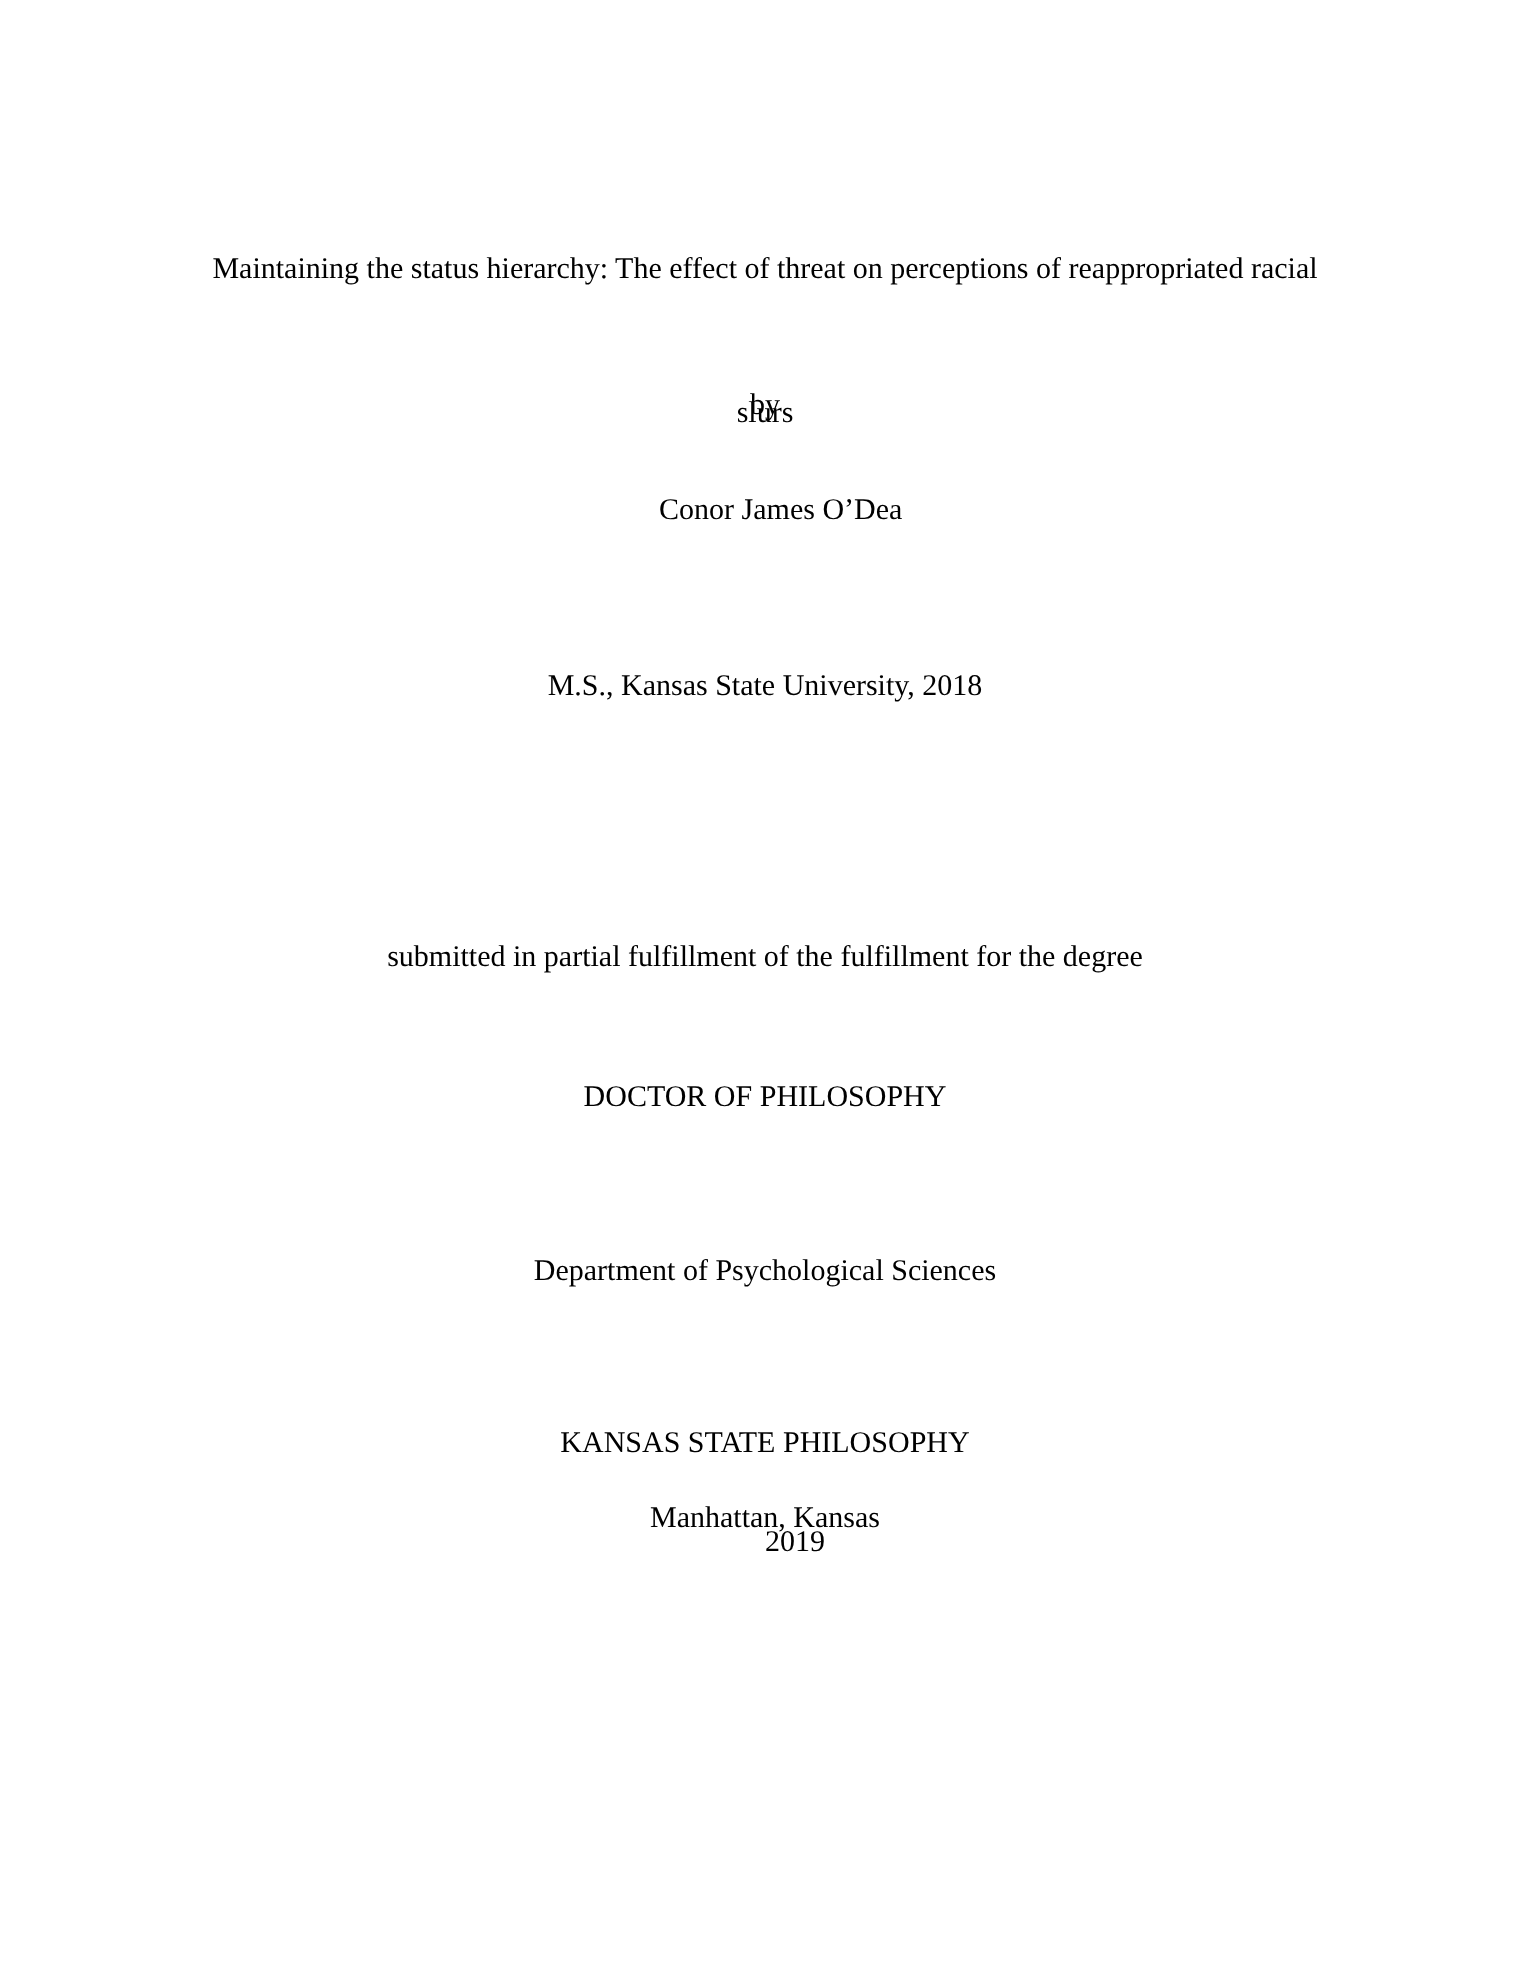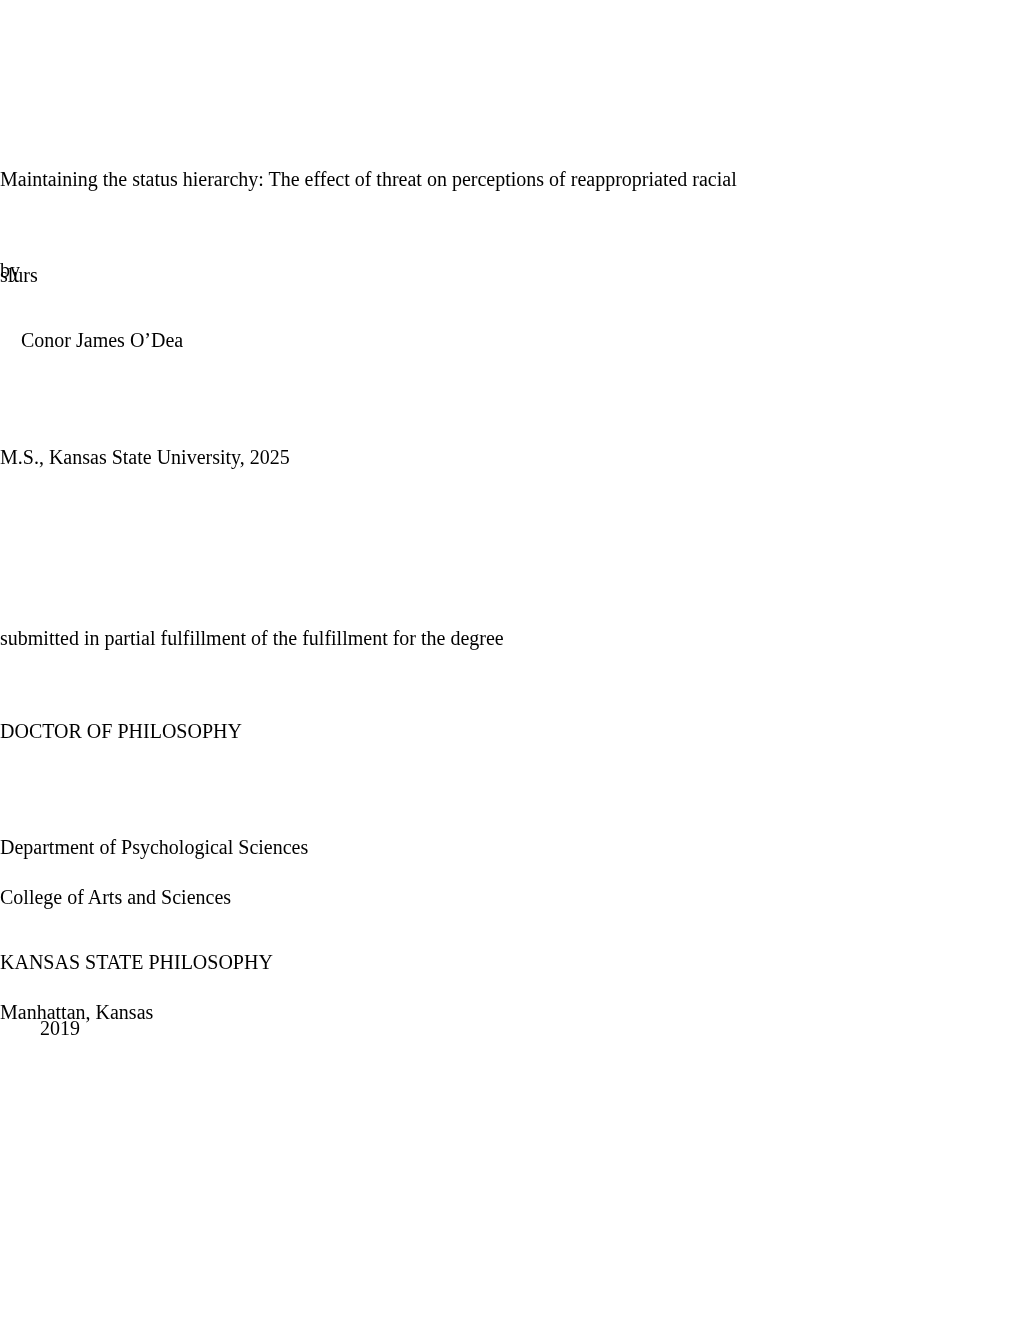--- a/index.html
+++ b/index.html
@@ -14,21 +14,21 @@
     background: #ffffff;
     font-family: "Liberation Serif", "DejaVu Serif", serif;
     color: #000000;
     font-size: 20px;
     overflow: hidden;
   }
   .tblock {
     position: absolute;
     left: 0;
     right: 0;
-    text-align: left;
+    text-align: center;
     white-space: pre-line;
   }
   .title {
     top: 107px;
     line-height: 48px;
   }
   .byline       { top: 258px;  line-height: 24px; }
   .author       { top: 328px;  line-height: 24px; padding-left: 21px; }
   .degrees      { top: 420px;  line-height: 25px; }
   .abstract-heading { top: 533px; line-height: 24px; }
@@ -46,31 +46,30 @@
   <div class="tblock title">
     <div>Maintaining the status hierarchy: The effect of threat on perceptions of reappropriated racial</div>
     <div>slurs</div>
   </div>
 
   <div class="tblock byline">by</div>
 
   <div class="tblock author">Conor James O’Dea</div>
 
   <div class="tblock degrees">
-    <div>M.S., Kansas State University, 2025</div>
+    <div>M.S., Kansas State University, 2018</div>
   </div>
 
 
   <div class="tblock submission">submitted in partial fulfillment of the fulfillment for the degree</div>
 
   <div class="tblock degree-name">DOCTOR OF PHILOSOPHY</div>
 
   <div class="tblock department">
     <div>Department of Psychological Sciences</div>
-    <div>College of Arts and Sciences</div>
   </div>
 
   <div class="tblock university">
     <div>KANSAS STATE PHILOSOPHY</div>
     <div>Manhattan, Kansas</div>
   </div>
 
   <div class="tblock year">2019</div>
 
 </div>

